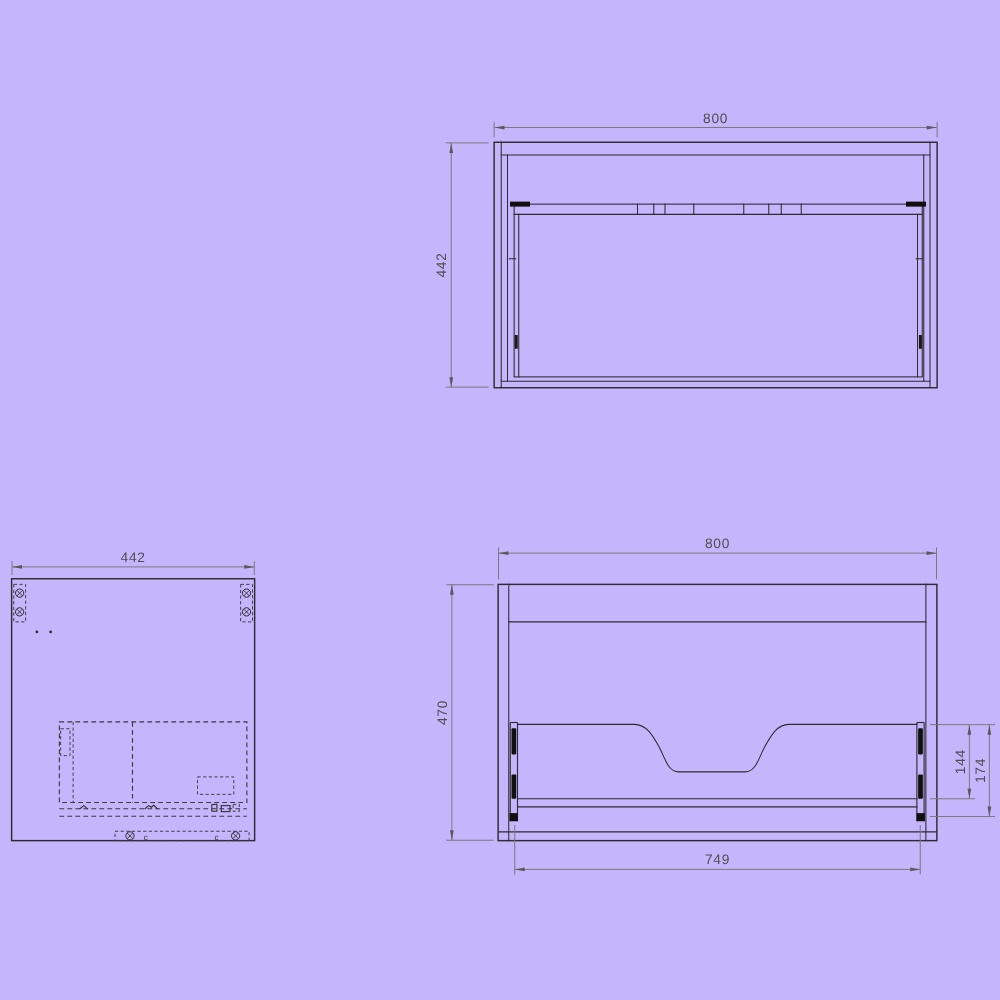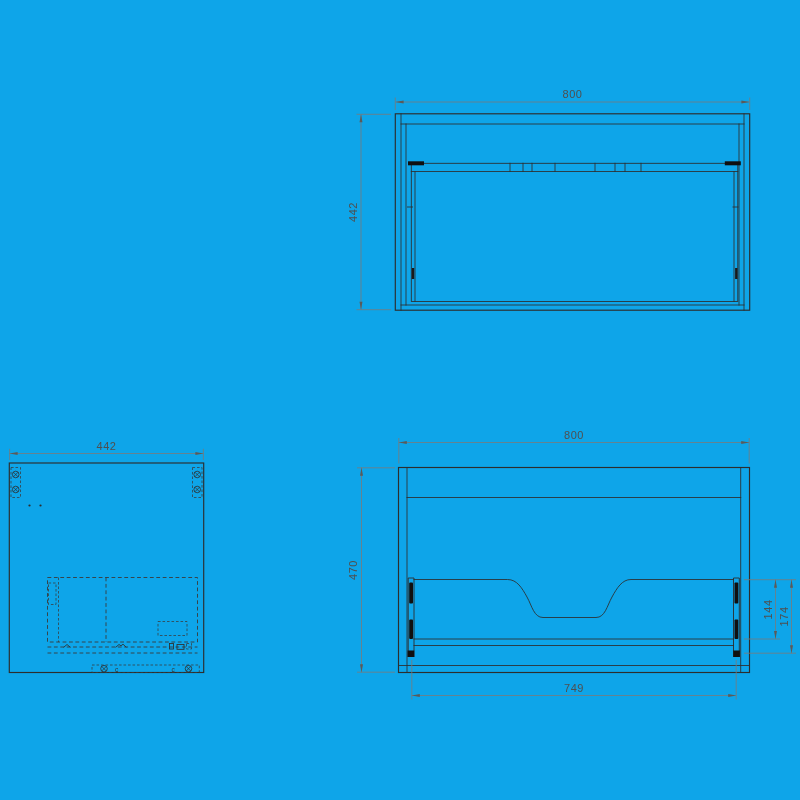--- a/index.html
+++ b/index.html
@@ -1,16 +1,16 @@
 <!DOCTYPE html>
 <html><head>
 <meta charset="utf-8">
 <style>
   html,body{margin:0;padding:0;background:#ffffff;}
-  .stage{width:800px;height:800px;position:relative;background:#0ea5e9;overflow:hidden;}
+  .stage{width:800px;height:800px;position:relative;background:#c4b5fd;overflow:hidden;}
   svg{display:block;}
   .obj{stroke:#2d2d2d;stroke-width:1.15;fill:none;stroke-linecap:square;}
   .obj-thin{stroke:#2d2d2d;stroke-width:.85;fill:none;stroke-linecap:square;}
   .hid{stroke:#3a3a3a;stroke-width:.9;fill:none;stroke-dasharray:3.8 2.6;}
   .hid-thin{stroke:#3a3a3a;stroke-width:.75;fill:none;stroke-dasharray:2.6 1.9;}
   .dim{stroke:#7a7a7a;stroke-width:.8;fill:none;}
   .arr{fill:#5a5a5a;stroke:none;}
   .blkfill{fill:#101010;stroke:none;}
   .dim-text{font-family:"Liberation Sans",sans-serif;font-size:11px;fill:#4f4f4f;letter-spacing:.6px;}
   .tiny-text{font-family:"Liberation Sans",sans-serif;font-size:6.5px;fill:#333333;}

